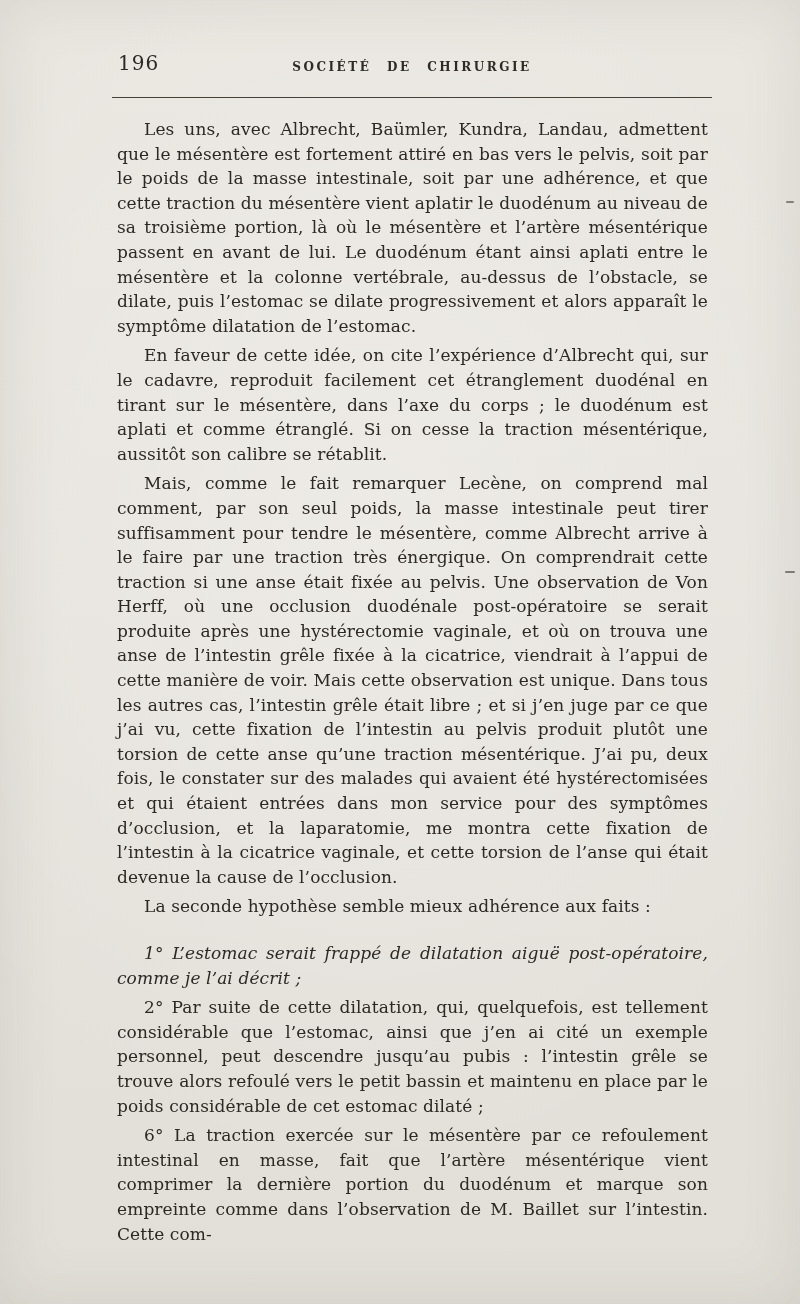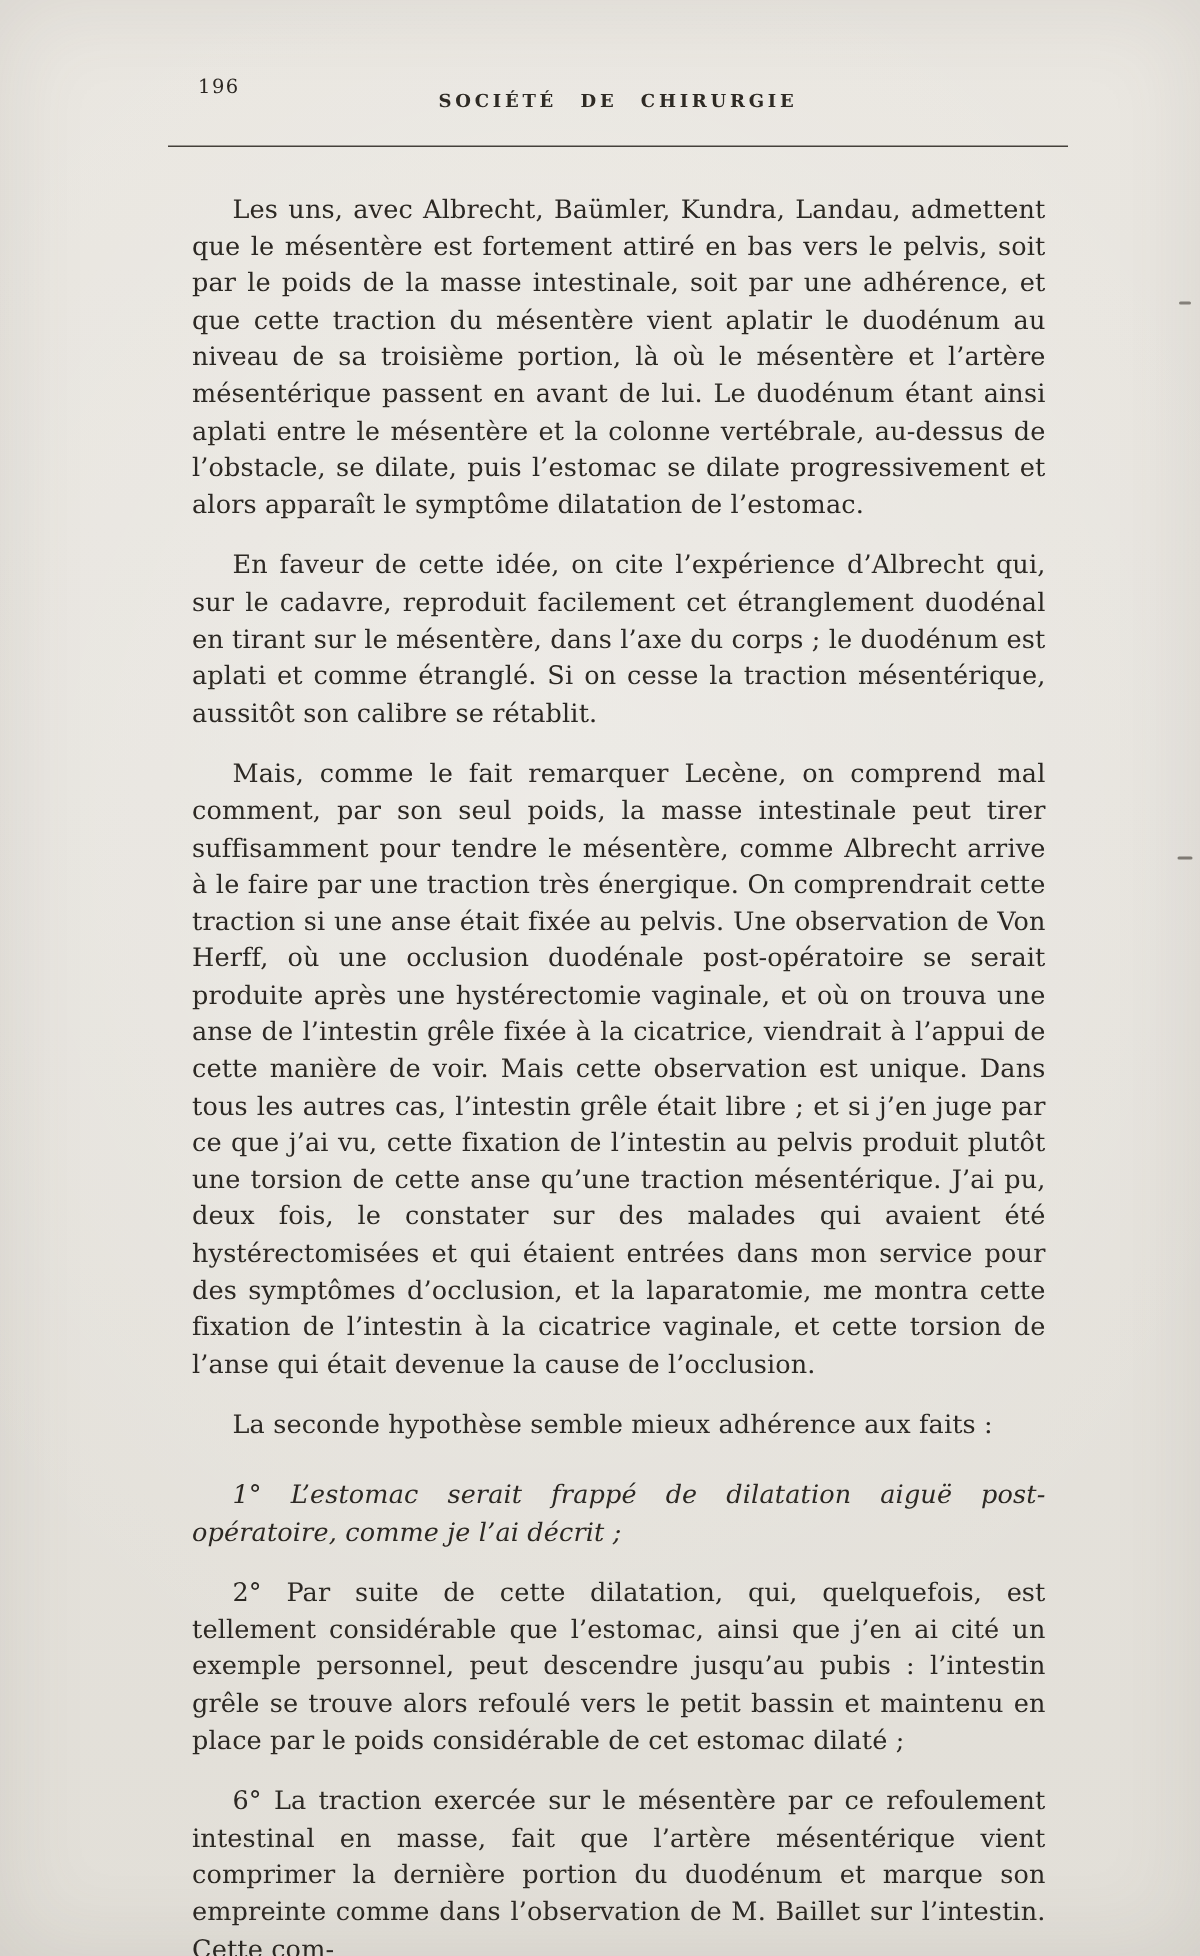--- a/index.html
+++ b/index.html
@@ -19,22 +19,22 @@
     position: absolute;
     inset: 0;
     background:
       radial-gradient(ellipse 120% 90% at 46% 42%, rgba(255,255,255,0.25) 0%, rgba(255,255,255,0) 55%),
       linear-gradient(180deg, #eae7e1 0%, #e7e4de 40%, #e2dfd8 100%);
     box-shadow: inset 0 0 60px rgba(90,84,72,0.12);
   }
   .page-number {
     position: absolute;
     top: 51px;
-    left: 132px;
-    font-size: 13px;
+    left: 118px;
+    font-size: 20px;
     letter-spacing: 1px;
   }
   .running-title {
     position: absolute;
     top: 60px;
     left: 112px;
     width: 600px;
     text-align: center;
     font-size: 12px;
     font-weight: bold;
@@ -54,21 +54,21 @@
     position: absolute;
     top: 112px;
     left: 112px;
     width: 601px;
     font-size: 17px;
     line-height: 24.6px;
     text-align: justify;
     letter-spacing: 0.1px;
   }
   .body-text p {
-    margin: 16px;
+    margin: 5px;
     text-indent: 27px;
   }
   .body-text p.gap-above {
     margin-top: 22px;
     font-style: italic;
   }
   .scan-mark {
     position: absolute;
     background: #6d6861;
     border-radius: 1px;

